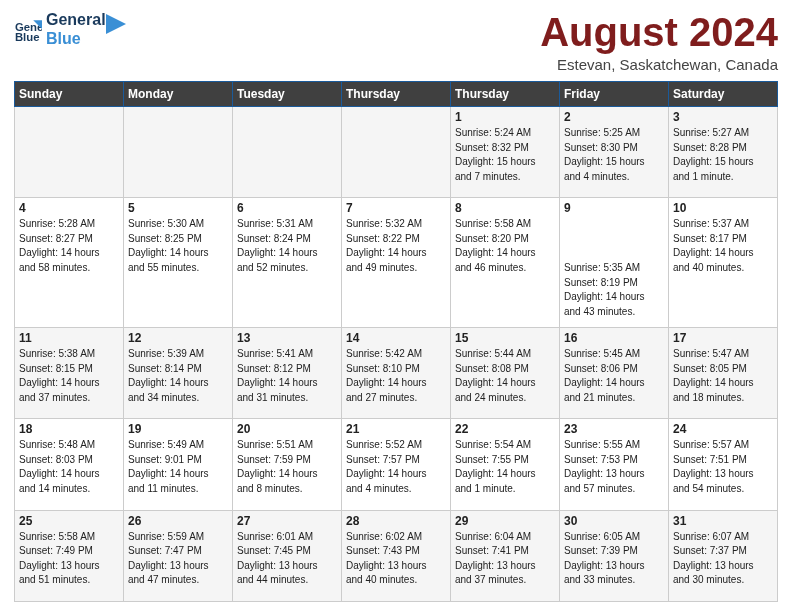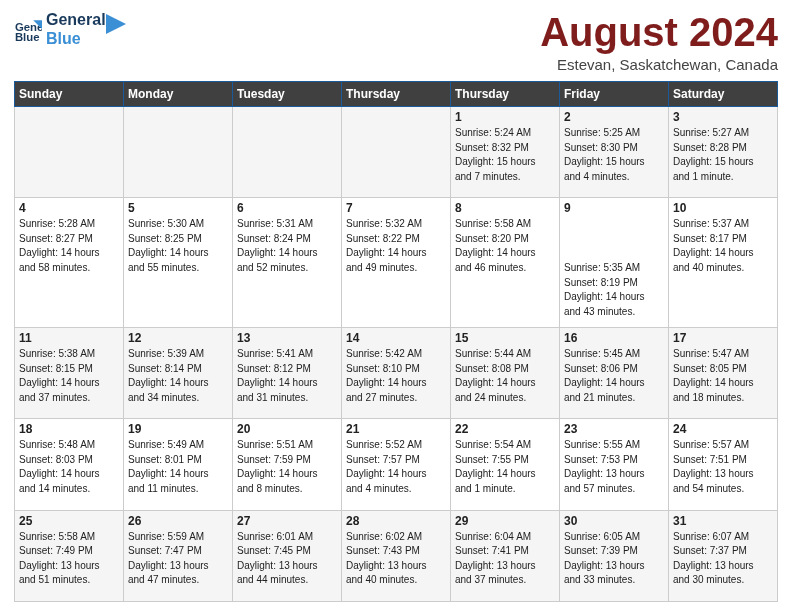--- a/index.html
+++ b/index.html
@@ -264,21 +264,21 @@
           <td>
             <span class="day-num">18</span>
             <div class="day-info" style="white-space: pre-line;">Sunrise: 5:48 AM
 Sunset: 8:03 PM
 Daylight: 14 hours
 and 14 minutes.</div>
           </td>
           <td>
             <span class="day-num">19</span>
             <div class="day-info" style="white-space: pre-line;">Sunrise: 5:49 AM
-Sunset: 8:01 PM
+Sunset: 9:01 PM
 Daylight: 14 hours
 and 11 minutes.</div>
           </td>
           <td>
             <span class="day-num">20</span>
             <div class="day-info" style="white-space: pre-line;">Sunrise: 5:51 AM
 Sunset: 7:59 PM
 Daylight: 14 hours
 and 8 minutes.</div>
           </td>

